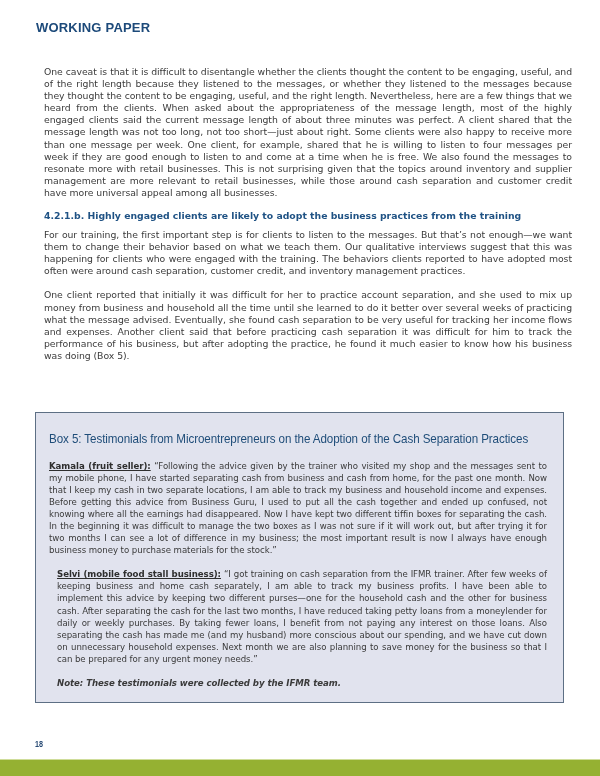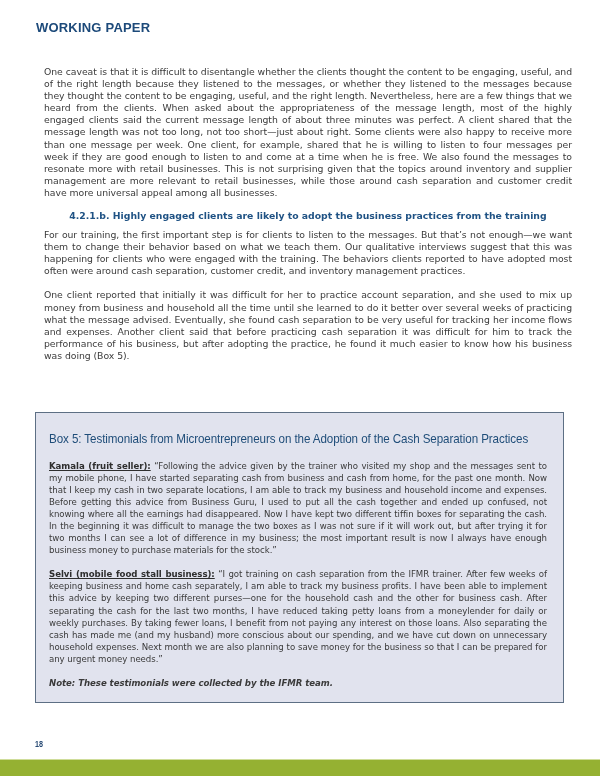--- a/index.html
+++ b/index.html
@@ -38,21 +38,20 @@
       letter-spacing: -0.05px;
     }
     p.body + p.body { margin-top: 12px; }
     .subhead {
       margin-top: 11px;
       margin-bottom: 7px;
       font-size: 9.3px;
       font-weight: bold;
       color: #1f5284;
       line-height: 12px;
-      text-align: center;
     }
     .box {
       position: absolute;
       left: 35px;
       top: 412px;
       width: 529px;
       height: 291px;
       background: #e1e3ee;
       border: 1.5px solid #5d6f84;
       padding: 18px 16px 0 13px;
@@ -67,21 +66,21 @@
       margin-bottom: 14px;
       letter-spacing: -0.1px;
     }
     .box p {
       font-size: 8.6px;
       line-height: 12.05px;
       text-align: justify;
       color: #3a3a3a;
       letter-spacing: -0.05px;
     }
-    .box p + p { margin-top: 12px; }
+    .box p + p { margin-top: 12px; margin-left: 8px; }
     .box .speaker {
       font-weight: bold;
       color: #2e2e2e;
       text-decoration: underline;
     }
     .box .note {
       font-style: italic;
       margin-top: 12px;
       font-weight: bold;
     }

